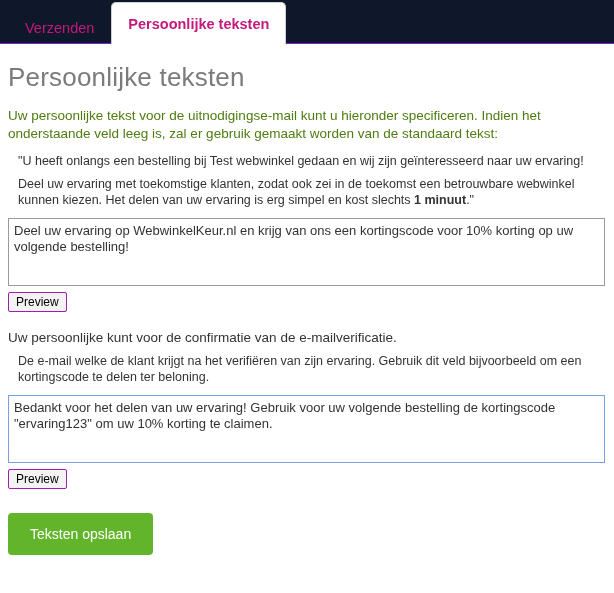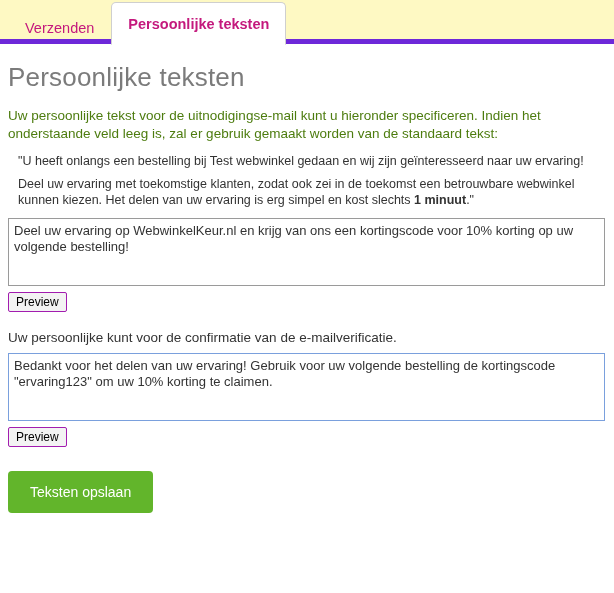--- a/index.html
+++ b/index.html
@@ -13,23 +13,23 @@
     font-family: "Liberation Sans", sans-serif;
     font-size: 13px;
     color: #333333;
     overflow: hidden;
   }
 
   
   .tabbar {
     position: relative;
     height: 44px;
-    border-bottom: 5px solid #6d28d9;
+    border-bottom: 1px solid #6d28d9;
     box-sizing: border-box;
-    background: #fef9c3;
+    background: #0f172a;
   }
   .tabs {
     display: flex;
     align-items: flex-end;
     height: 44px;
     padding-left: 8px;
     box-sizing: border-box;
   }
   .tab {
     font-size: 14.5px;
@@ -173,20 +173,21 @@
     <p>"U heeft onlangs een bestelling bij Test webwinkel gedaan en wij zijn geïnteresseerd naar uw ervaring!</p>
     <p><span>Deel uw ervaring met toekomstige klanten, zodat ook zei in de toekomst een betrouwbare webwinkel kunnen kiezen. Het delen van uw ervaring is erg simpel en kost slechts </span><span class="bold">1 minuut</span><span>."</span></p>
   </div>
 
   <textarea class="personal-text" rows="4" placeholder="" style="">Deel uw ervaring op WebwinkelKeur.nl en krijg van ons een kortingscode voor 10% korting op uw volgende bestelling!</textarea>
 
   <button class="preview-btn">Preview</button>
 
   <p class="section-label">Uw persoonlijke kunt voor de confirmatie van de e-mailverificatie.</p>
 
+  <p class="note">De e-mail welke de klant krijgt na het verifiëren van zijn ervaring. Gebruik dit veld bijvoorbeeld om een kortingscode te delen ter beloning.</p>
 
   <textarea class="personal-text focused" rows="4" placeholder="" style="">Bedankt voor het delen van uw ervaring! Gebruik voor uw volgende bestelling de kortingscode "ervaring123" om uw 10% korting te claimen.</textarea>
 
   <button class="preview-btn">Preview</button>
 
   <div class="save-wrap">
     <button class="save-btn">Teksten opslaan</button>
   </div>
 
 </div>

